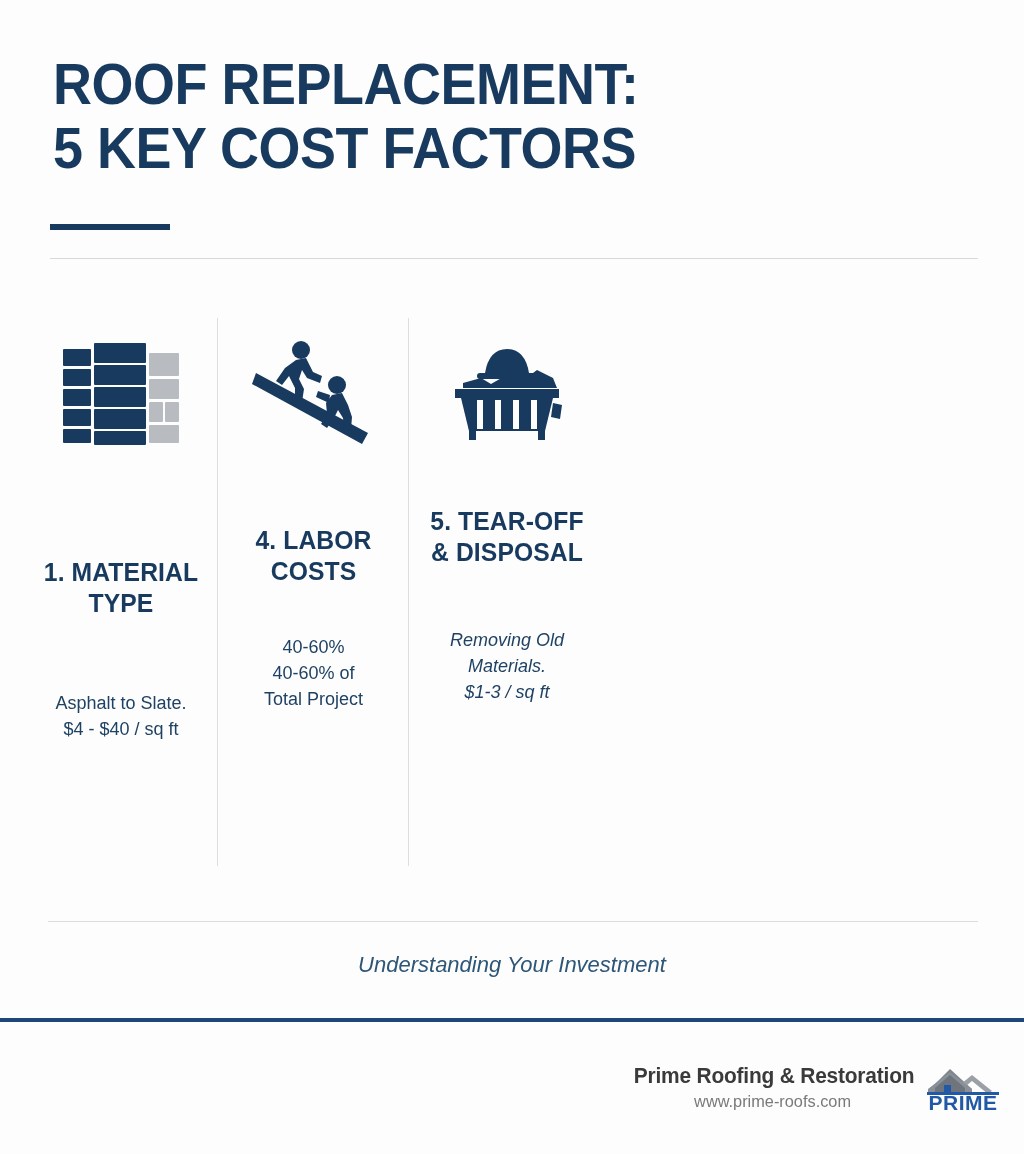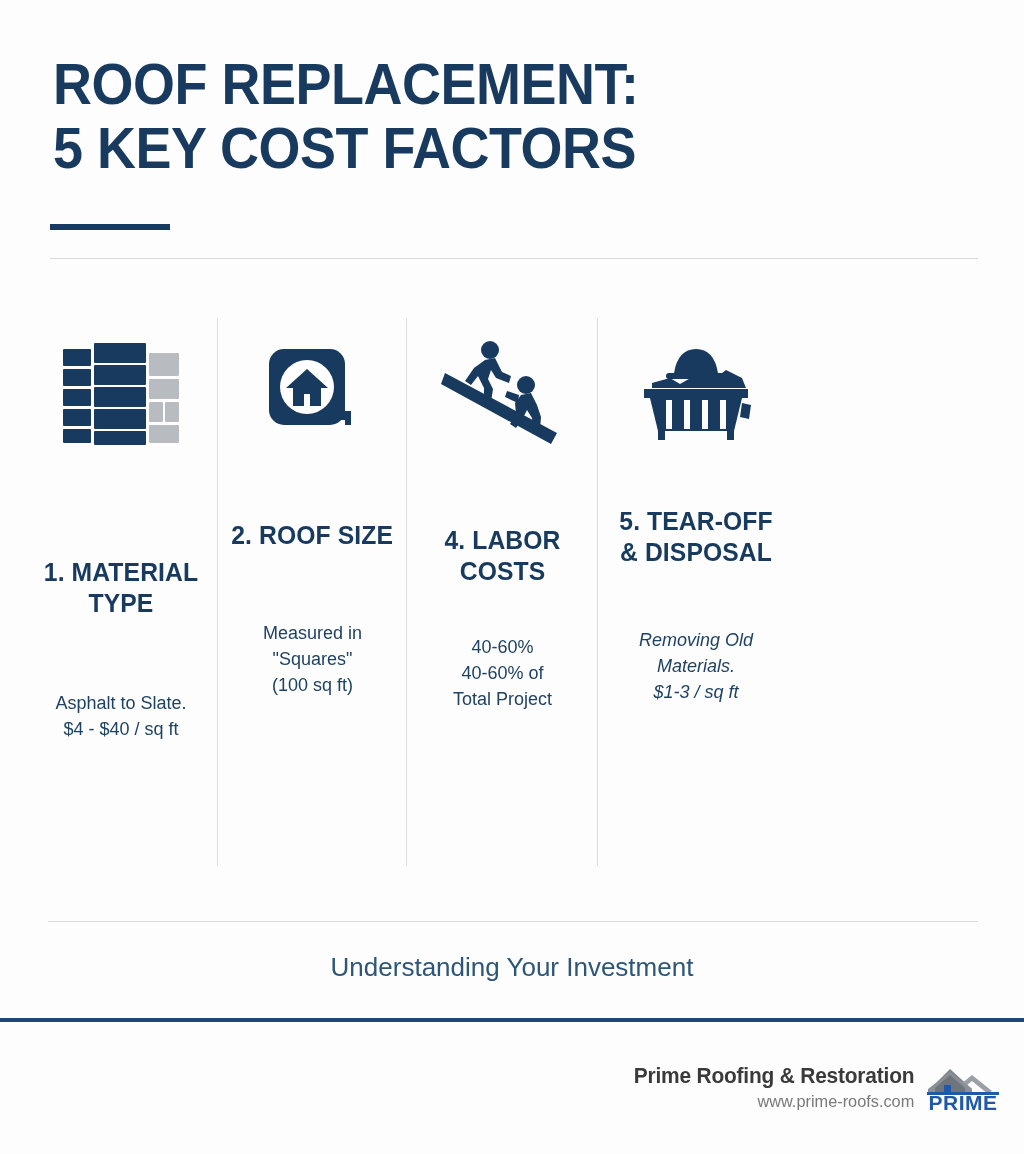--- a/index.html
+++ b/index.html
@@ -100,31 +100,32 @@
   .c5 .col-body { margin-top:59px;font-style:italic; }
 
   
   .foot-rule {
     position:absolute; left:48px; top:921px;
     width:930px; height:1px; background:#dcdcdc;
   }
   .tagline {
     position:absolute; left:0; top:952px; width:1024px;
     text-align:center;
-    font-size:26px;
+    font-size:22px;
     color:#2d5678;
     font-weight:400;
+    font-style:italic;
   }
   .bottom-band {
     position:absolute; left:0; top:1018px;
     width:1024px; height:4px; background:#1d477a;
   }
   .brand {
     position:absolute; right:110px; top:1063px;
-    text-align:right;
+    text-align:center;
   }
   .brand-name {
     font-size:22px; font-weight:700; color:#3a3a3a;
     letter-spacing:-0.2px;
     transform:scaleX(0.95);
     transform-origin:right center;
   }
   .brand-url {
     font-size:17px; color:#7a7a7a; margin-top:3px;
     transform:scaleX(0.96);
@@ -171,36 +172,20 @@
         </g>
       </svg>
     </div>
     <div class="col-head">1. MATERIAL
 TYPE</div>
     <div class="col-body">Asphalt to Slate.
 $4 - $40 / sq ft</div>
     <div class="vrule"></div>
   </div>
 
-  <div class="col col-2 c2">
-    <div class="icon-wrap">
-      <svg width="100" height="96" viewBox="0 0 100 96">
-        <rect x="6" y="4" width="76" height="76" rx="15" fill="#173a5e"></rect>
-        <path d="M78 66 h10 v14 h-6 v-5 h-4 z" fill="#173a5e"></path>
-        <circle cx="44" cy="42" r="27" fill="#ffffff"></circle>
-        <path d="M44 24 L65 43 h-7 v18 h-11 v-12 h-6 v12 h-11 v-18 h-7 z" fill="#173a5e"></path>
-      </svg>
-    </div>
-    <div class="col-head">2. ROOF
-SIZE</div>
-    <div class="col-body">Measured in
-"Squares"
-(100 sq ft)</div>
-    <div class="vrule"></div>
-  </div>
 
 
   <div class="col col-4 c4">
     <div class="icon-wrap">
       <svg width="124" height="112" viewBox="0 0 124 112">
         <g fill="#173a5e">
 
           <path d="M4 36 L116 96 L110 107 L0 47 Z"></path>
 
           <circle cx="49" cy="13" r="9"></circle>

